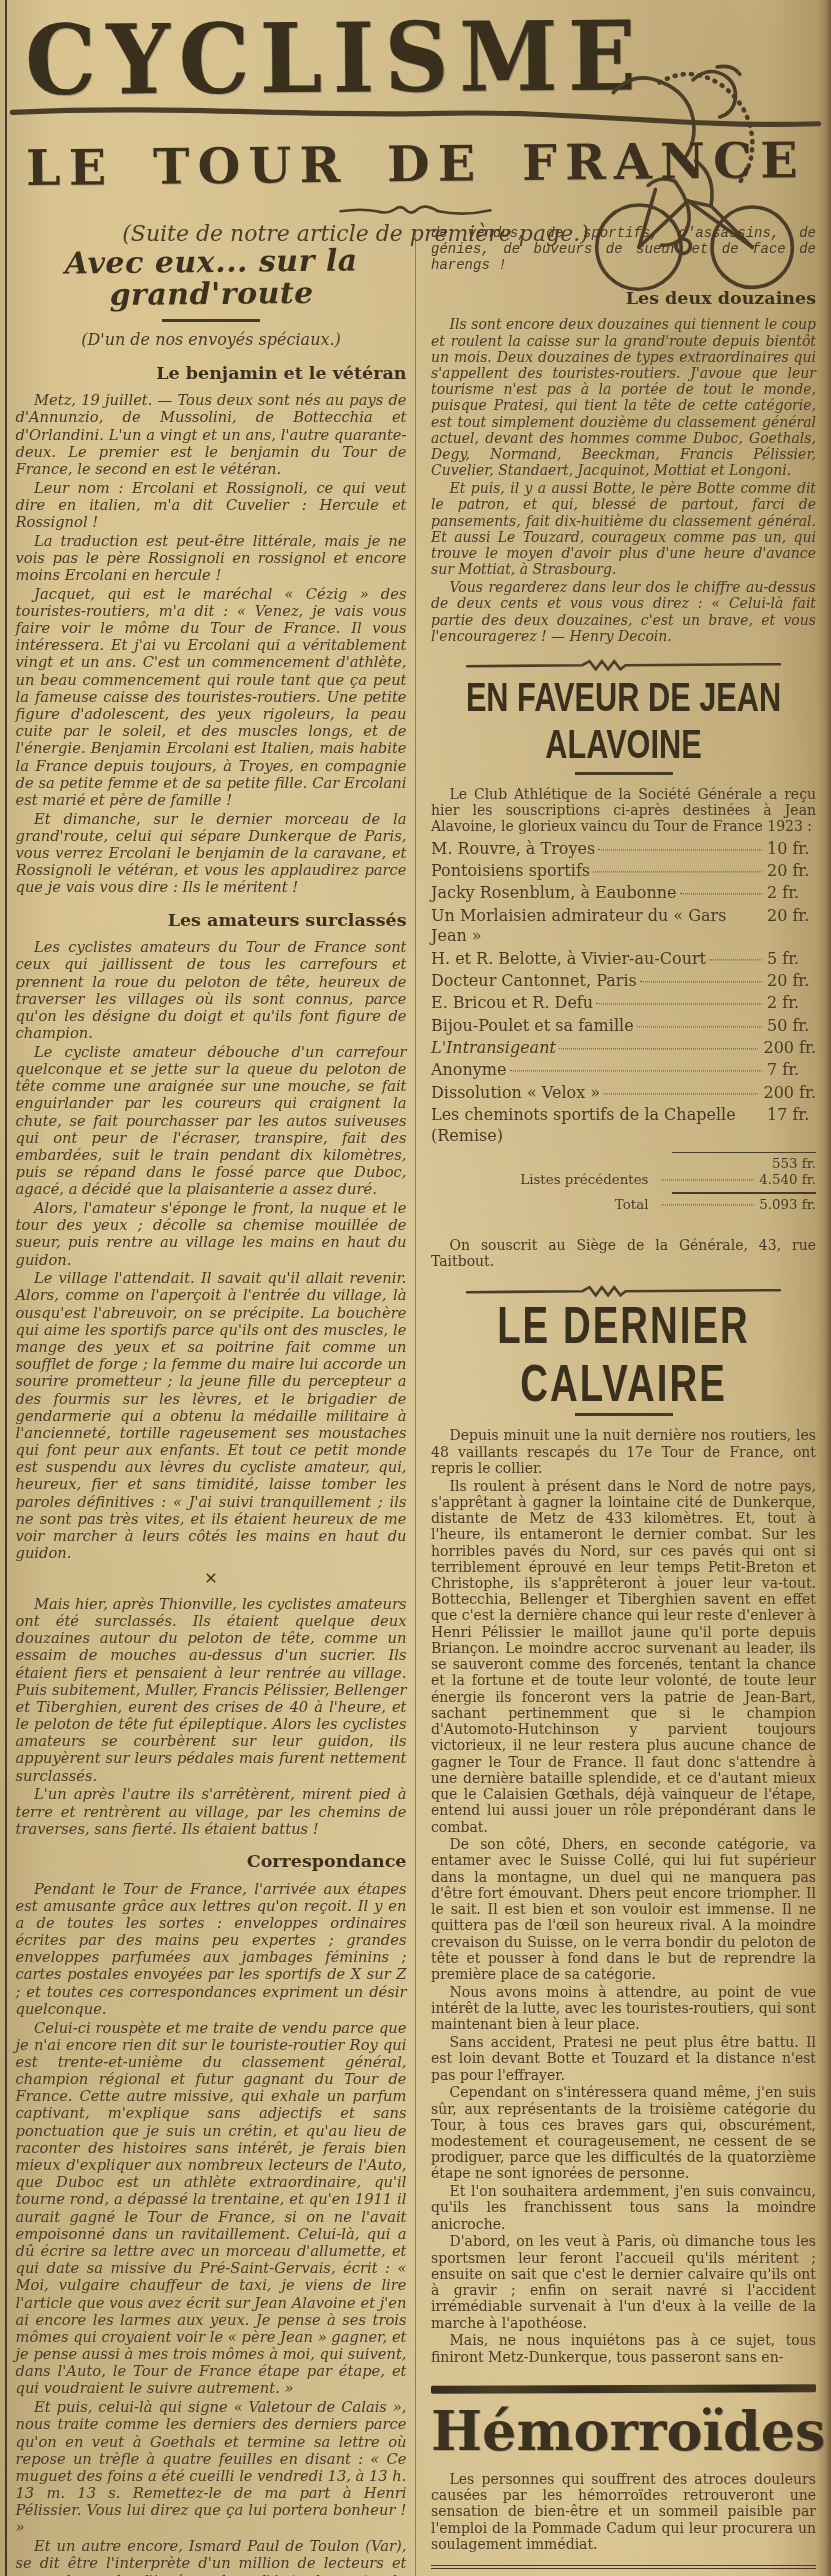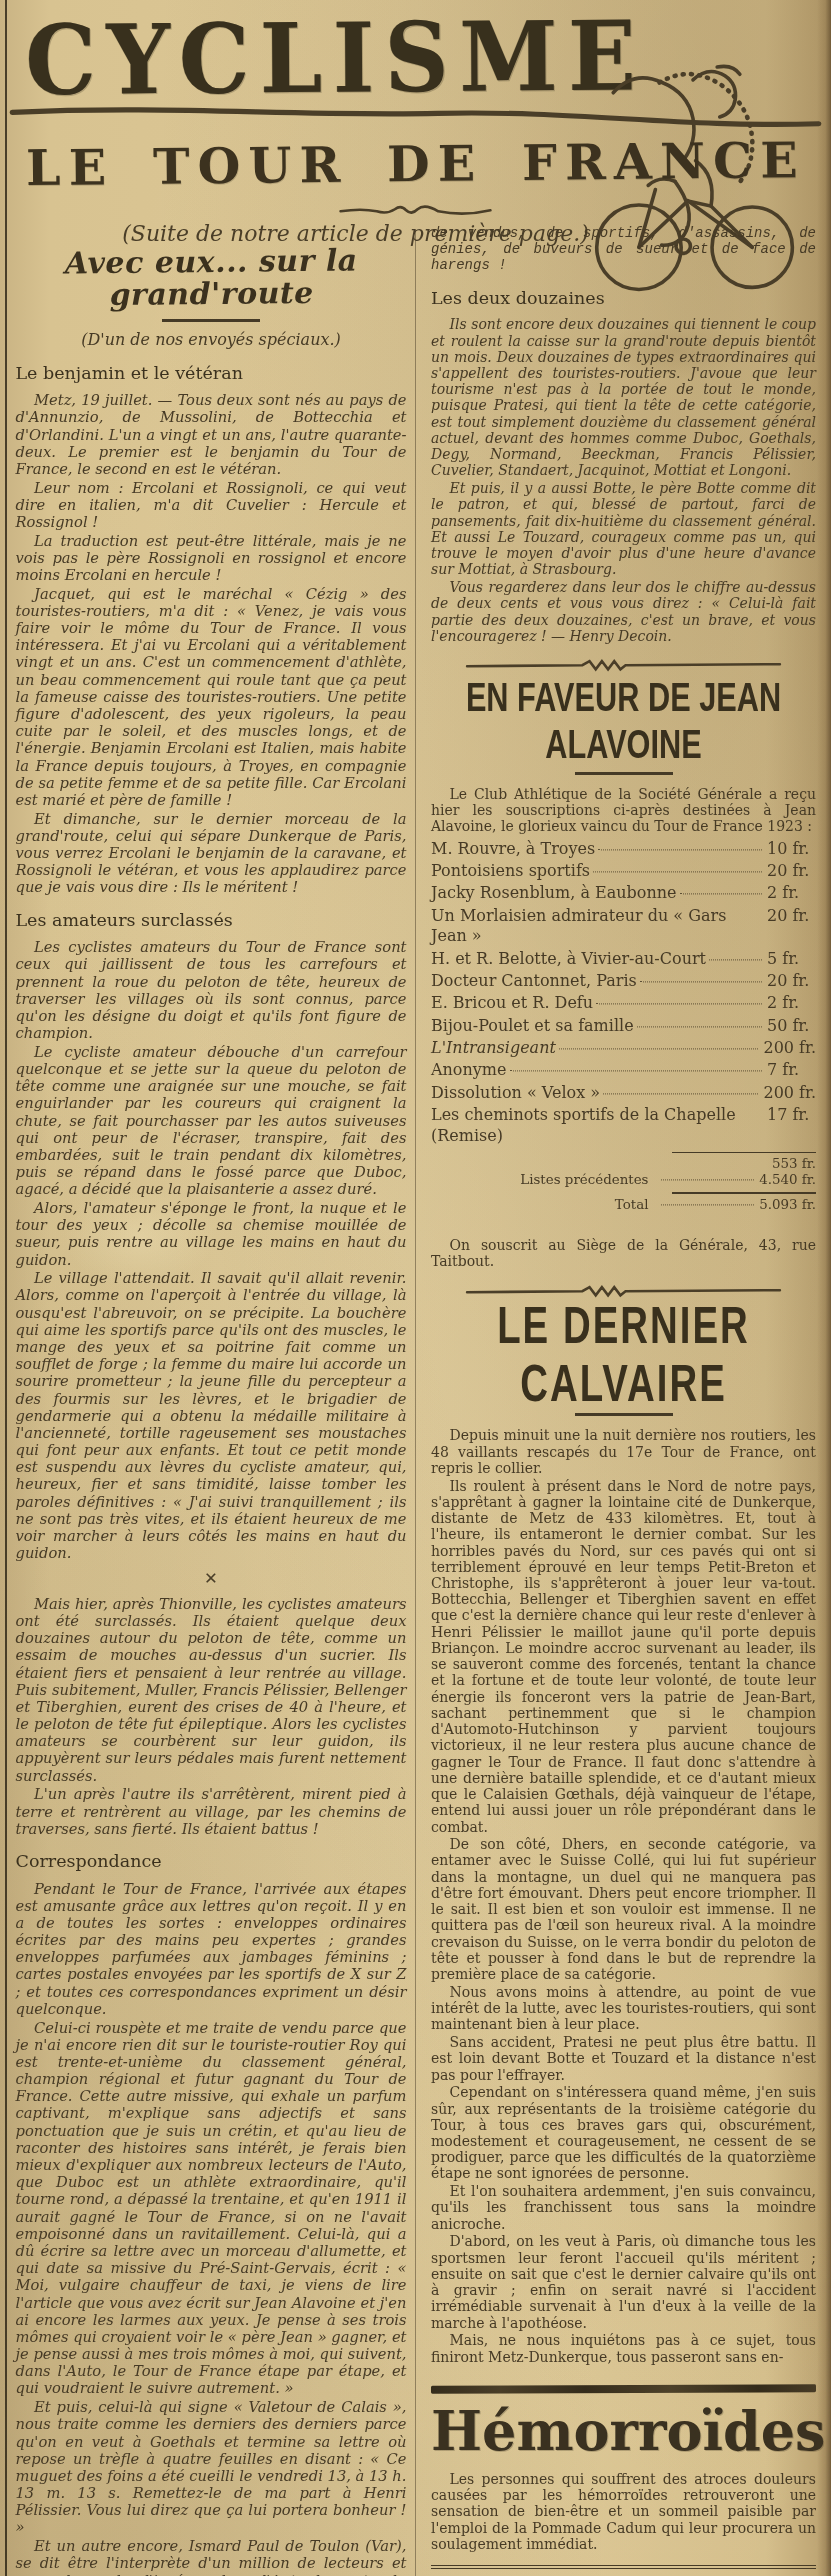--- a/index.html
+++ b/index.html
@@ -38,21 +38,21 @@
 
   
   .col{position:absolute;}
   .col-left{left:15.5px;top:246px;width:391px;}
   .col-right{left:431px;top:225px;width:385px;}
 
   .h-script{font-weight:bold;font-style:italic;font-size:30px;line-height:1.05;text-align:center;
     letter-spacing:0.5px;color:#3b311e;transform:rotate(-.6deg);}
   .rule-short{width:98px;height:3.1px;background:#453a26;margin:10.3px auto 7.2px;}
   .byline{text-align:center;font-style:italic;font-size:16px;margin:5.2px 0 2.1px;}
-  .subhead{text-align:left;font-weight:normal;font-size:17.5px;margin:14.4px 0 8.2px;color:#3b311e;}
+  .subhead{text-align:right;font-weight:bold;font-size:17.5px;margin:14.4px 0 8.2px;color:#3b311e;}
   .body p{font-size:14.7px;line-height:1.17;text-align:justify;text-indent:18.5px;margin:0 0 1.5px;}
   .italic-art p{font-style:italic;}
   .sep-x{text-align:center;font-size:16.5px;margin:7.2px 0;color:#4a3e28;}
 
   
   .col-right .body p{font-size:14px;line-height:1.16;}
   .divider-squig{display:block;margin:13.4px auto 9.3px;width:319px;height:17.5px;}
   .big-head{text-align:center;font-family:"Liberation Sans",sans-serif;font-weight:bold;color:#39301d;
     transform:scale(.96,1.28);transform-origin:center;letter-spacing:0;}
   .head-alavoine{font-size:32px;margin:3.1px 0 1px;}

